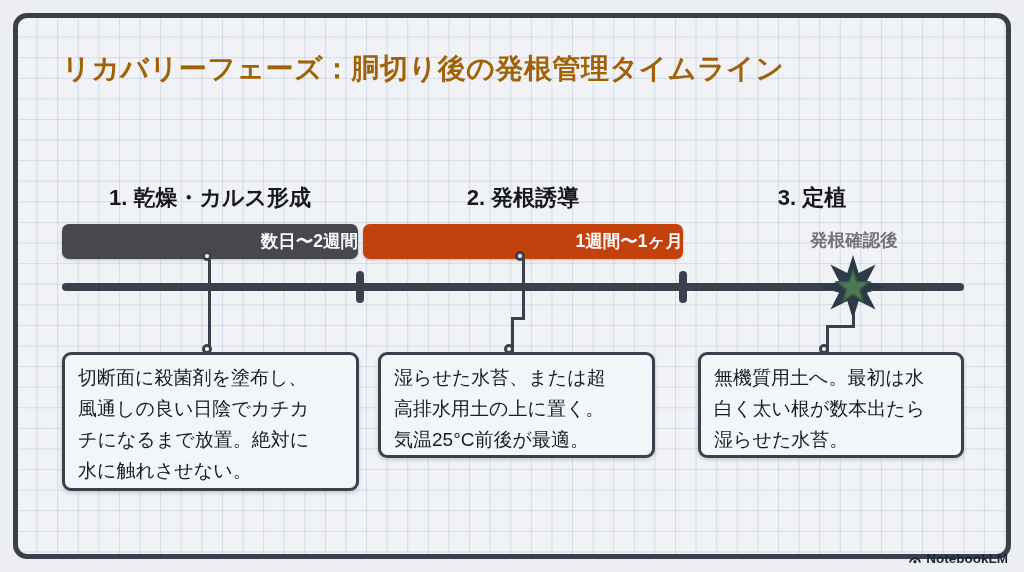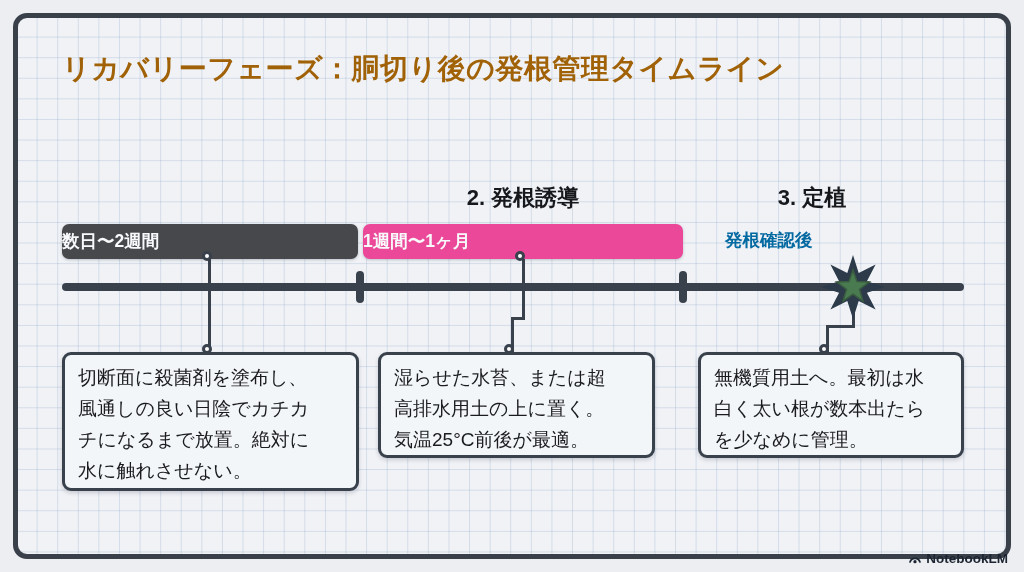--- a/index.html
+++ b/index.html
@@ -30,33 +30,33 @@
 
   .phase-heading {
     position:absolute; top:183px; text-align:center;
     font-size:22px; font-weight:800; color:#17181c;
   }
   .ph1 { left:62px;  width:296px; }
   .ph2 { left:363px; width:320px; }
   .ph3 { left:683px; width:258px; }
 
   .timing-label {
-    position:absolute; top:228px; left:725px; width:258px; 
-    font-size:17.5px; font-weight:800; color:#0369a1;
+    position:absolute; top:228px; left:725px; width:258px; text-align:center;
+    font-size:17.5px; font-weight:800; color:#737373;
   }
 
   .duration-bar {
     position:absolute; top:224px; height:35px; border-radius:7px;
     color:#f7f9fb; font-size:17.5px; font-weight:700;
-    line-height:35px; text-align:left;
+    line-height:35px; text-align:right;
     box-shadow:0 1px 3px rgba(25,35,55,.25);
     z-index:2;
   }
   .bar1 { left:62px;  width:296px; background:#47484b; }
-  .bar2 { left:363px; width:320px; background:#ec4899; }
+  .bar2 { left:363px; width:320px; background:#c2410c; }
 
   .timeline {
     position:absolute; left:62px; top:283px; width:902px; height:8px;
     background:#39414c; border-radius:4px; z-index:1;
   }
   .tick {
     position:absolute; top:271px; width:8px; height:32px;
     background:#39414c; border-radius:4px; z-index:2;
   }
   .tick1 { left:356px; }
@@ -102,20 +102,21 @@
 </style>
 </head>
 <body>
 
 <div class="canvas">
 
   <div class="frame"></div>
 
   <div class="title">リカバリーフェーズ：胴切り後の発根管理タイムライン</div>
 
+  <div class="phase-heading ph1">1. 乾燥・カルス形成</div>
   <div class="phase-heading ph2">2. 発根誘導</div>
   <div class="phase-heading ph3">3. 定植</div>
   <div class="timing-label">発根確認後</div>
 
   <div class="duration-bar bar1">
     <span>数日〜2週間</span>
   </div>
   <div class="duration-bar bar2">
     <span>1週間〜1ヶ月</span>
   </div>
@@ -150,21 +151,21 @@
     <div>水に触れさせない。</div>
   </div>
   <div class="note note2">
     <div>湿らせた水苔、または超</div>
     <div>高排水用土の上に置く。</div>
     <div>気温25°C前後が最適。</div>
   </div>
   <div class="note note3">
     <div>無機質用土へ。最初は水</div>
     <div>白く太い根が数本出たら</div>
-    <div>を少なめに管理。</div>
+    <div>湿らせた水苔。</div>
   </div>
 
   <div class="watermark">
     <svg width="14" height="14" viewBox="0 0 24 24">
       <path d="M3.5 17 A 9 9 0 0 1 20.5 17" fill="none" stroke="#1c2531" stroke-width="3" stroke-linecap="round"></path>
       <circle cx="12" cy="16.5" r="2.8" fill="#1c2531"></circle>
     </svg>
     <span>NotebookLM</span>
   </div>
 

